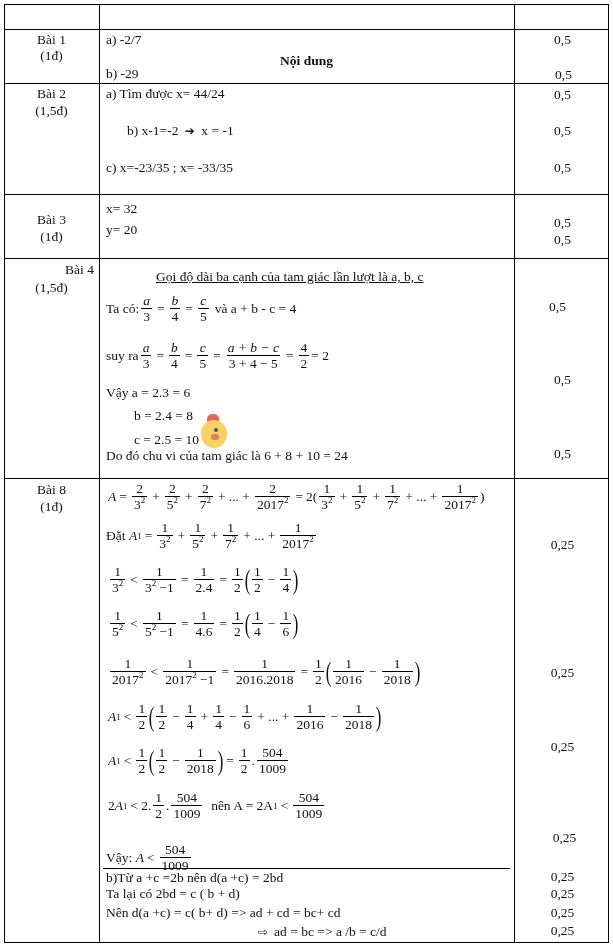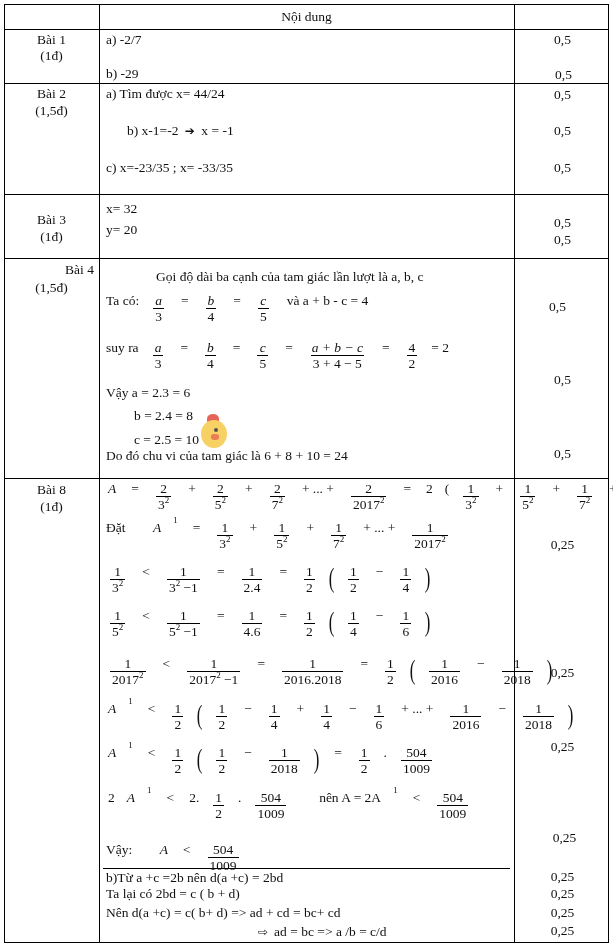--- a/index.html
+++ b/index.html
@@ -3,22 +3,22 @@
 <meta charset="utf-8">
 <style>
   html,body{margin:0;padding:0;background:#fff;}
   body{width:613px;height:948px;position:relative;overflow:hidden;
        font-family:"Liberation Serif","DejaVu Serif",serif;color:#111;font-size:13.5px;}
   .vline,.hline{position:absolute;background:#000;}
   .vline{width:1px;}
   .hline{height:1px;}
   .t{position:absolute;white-space:nowrap;line-height:15px;}
   .c{text-align:center;}
-  .hdr{font-weight:normal;}
-  .math{position:absolute;white-space:nowrap;display:flex;font-size:13.5px;gap:12px;}
+  .hdr{font-weight:bold;margin-top:44px;}
+  .math{position:absolute;white-space:nowrap;display:flex;align-items:center;font-size:13.5px;}
   .frac{display:inline-flex;flex-direction:column;align-items:center;vertical-align:middle;margin:0 2px;line-height:15px;}
   .frac .n{padding:0 2px;}
   .frac .d{border-top:1px solid #000;padding:0 2px;}
   .i{font-style:italic;}
   .op{margin:0 3px;}
   .paren{font-size:28px;line-height:28px;font-weight:lighter;transform:scaleX(0.6);display:inline-block;margin:0 -2px;}
   sup{font-size:9px;vertical-align:6px;line-height:0;}
   sub{font-size:9px;vertical-align:-3px;line-height:0;}
   .logo{position:absolute;left:197px;top:412px;display:flex;align-items:center;opacity:0.85;}
   .chick{width:34px;height:40px;position:relative;}
@@ -68,21 +68,21 @@
 
 <div class="t c" style="left:4px;top:212px;width:95px;">Bài 3</div>
 <div class="t c" style="left:4px;top:229px;width:95px;">(1đ)</div>
 <div class="t" style="left:106px;top:201px;">x=  32</div>
 <div class="t" style="left:106px;top:222px;">y= 20</div>
 <div class="t c" style="left:540px;top:215px;width:45px;">0,5</div>
 <div class="t c" style="left:540px;top:232px;width:45px;">0,5</div>
 
 <div class="t c" style="left:4px;top:262px;width:95px;padding-left:28px;">Bài 4</div>
 <div class="t c" style="left:4px;top:280px;width:95px;">(1,5đ)</div>
-<div class="t" style="left:156px;top:269px;">Gọi độ dài ba cạnh của tam giác lần lượt là a, b, c</div>
+<div class="t" style="left:156px;top:269px;text-decoration:underline;">Gọi độ dài ba cạnh của tam giác lần lượt là a, b, c</div>
 
 <div class="math" style="left:106px;top:293px;">
   <span>Ta có:</span>
   <span class="frac">
       <span class="n i">a</span>
       <span class="d">3</span>
     </span>
   <span class="op">=</span>
   <span class="frac">
       <span class="n i">b</span>

